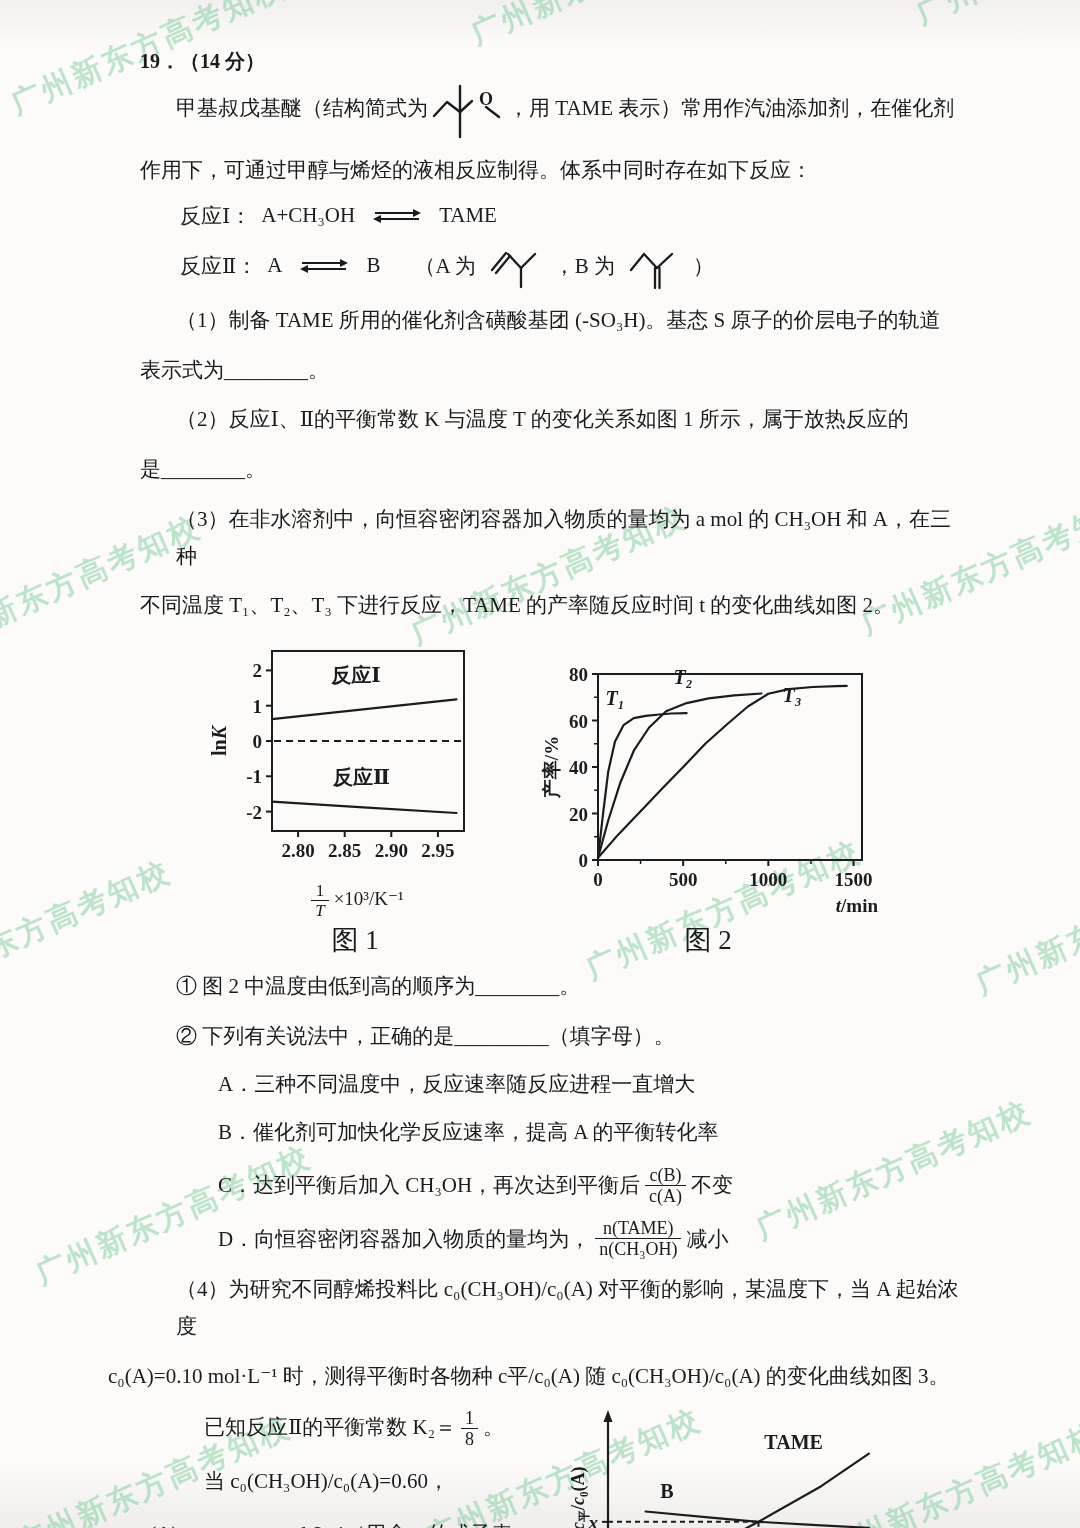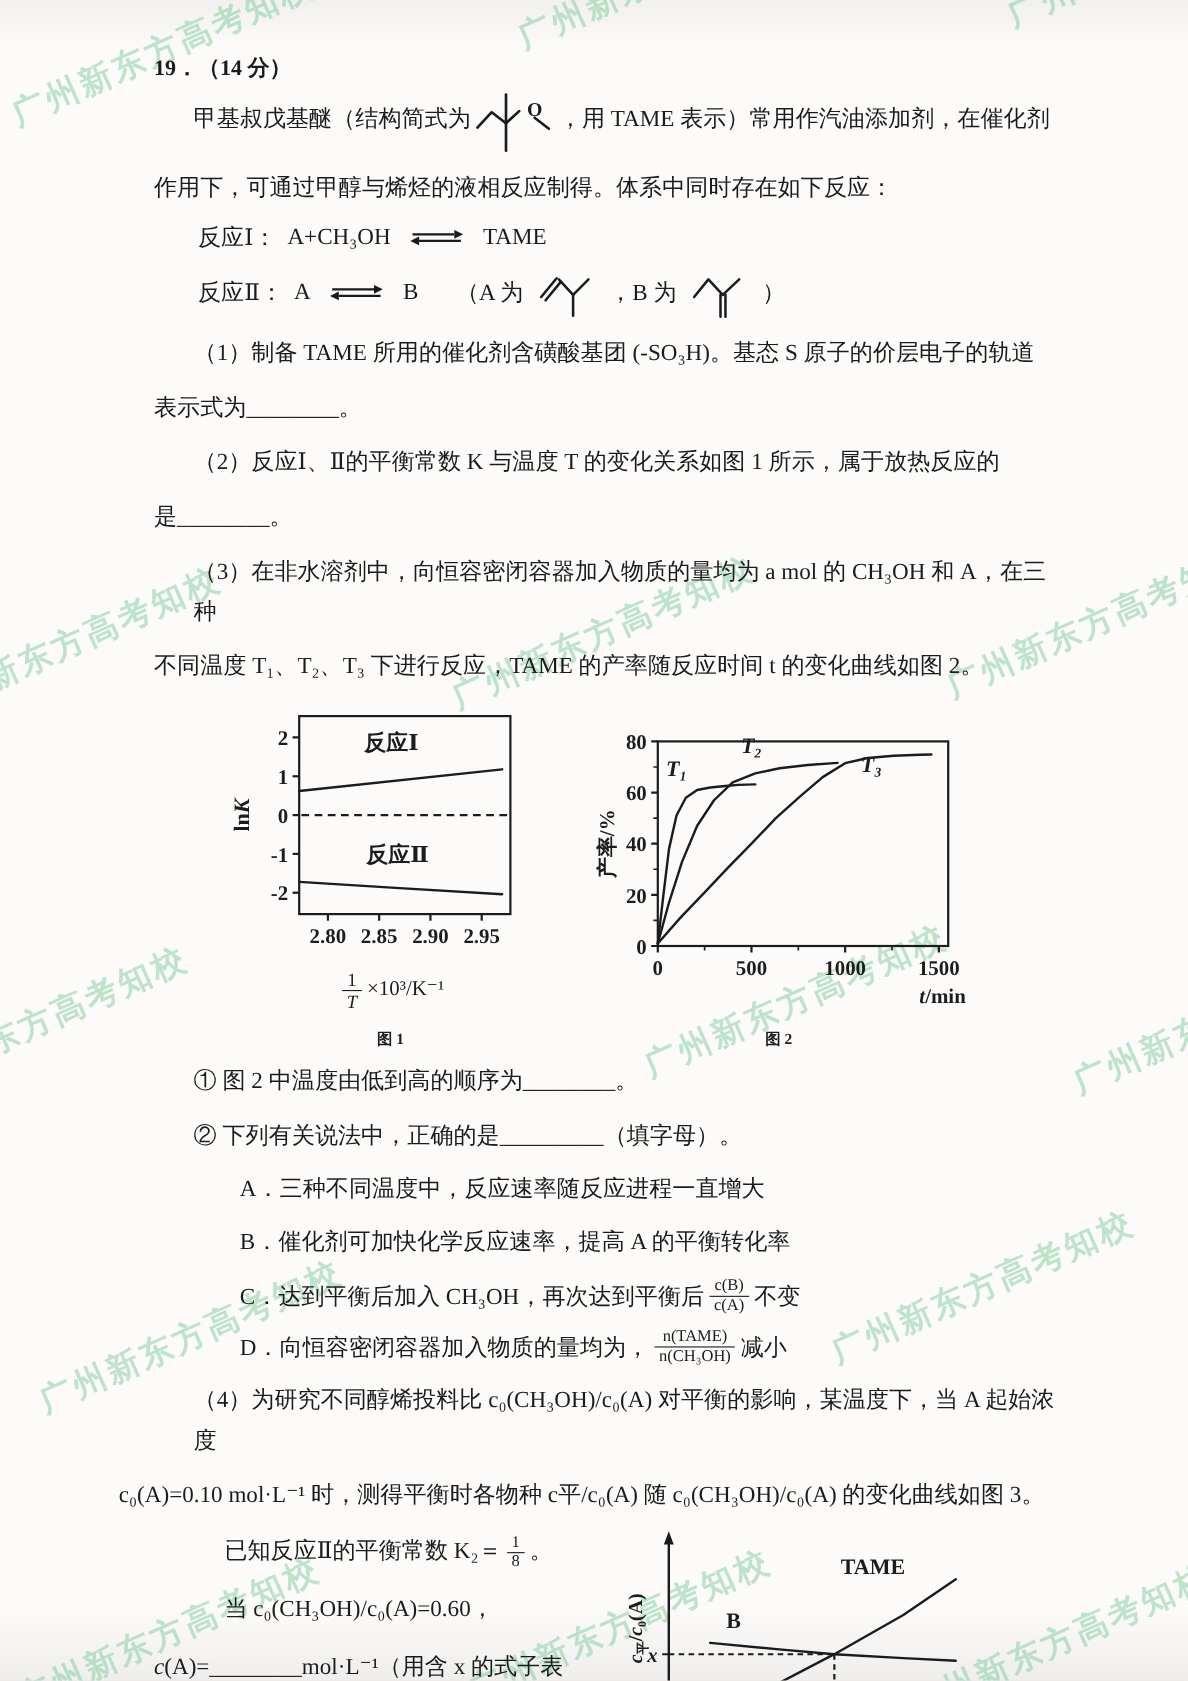--- a/index.html
+++ b/index.html
@@ -16,27 +16,27 @@
   }
   .content{position:absolute;left:140px;top:48px;width:820px;}
   .qnum{font-weight:700;font-size:20px;margin-bottom:6px;}
   .p{margin:0 0 13px 0;line-height:1.75;}
   .indent{margin-left:36px;}
   .indent2{margin-left:64px;}
   .outdent{margin-left:-32px;}
   .rxn{margin:2px 0 10px 40px;display:flex;align-items:center;gap:10px;}
   .mol{vertical-align:middle;margin:0 3px;}
   .eq{vertical-align:middle;margin:0 6px;}
-  .frac{display:inline-block;vertical-align:middle;text-align:center;line-height:1.12;margin:0 5px;font-size:15px;}
+  .frac{display:inline-block;vertical-align:middle;text-align:center;line-height:1.12;margin:0 5px;font-size:18px;}
   .frac .num{display:block;border-bottom:1.8px solid #1b1b1b;padding:0 4px;}
   .frac .den{display:block;padding:0 4px;}
   .figrow{display:flex;align-items:flex-end;margin:6px 0 10px 60px;gap:24px;}
   .figure{text-align:center;}
   .axislabel{font-size:19px;margin-top:-6px;}
-  .figcap{font-size:14px;font-weight:700;margin-top:16px;}
+  .figcap{font-size:27px;font-weight:400;margin-top:2px;}
   .bottomrow{display:flex;margin-top:8px;}
   .calcblock{width:420px;}
   .calcblock .p{line-height:1.9;}
   .fig3block{margin-left:10px;margin-top:-12px;}
   svg text{font-family:"Liberation Serif","DejaVu Serif",serif;}
   .optline{margin:0 0 15px 78px;line-height:1.6;}
   .tallopt{display:flex;align-items:center;margin:0 0 12px 78px;}
   i{font-style:italic;}
 </style>
 </head>

